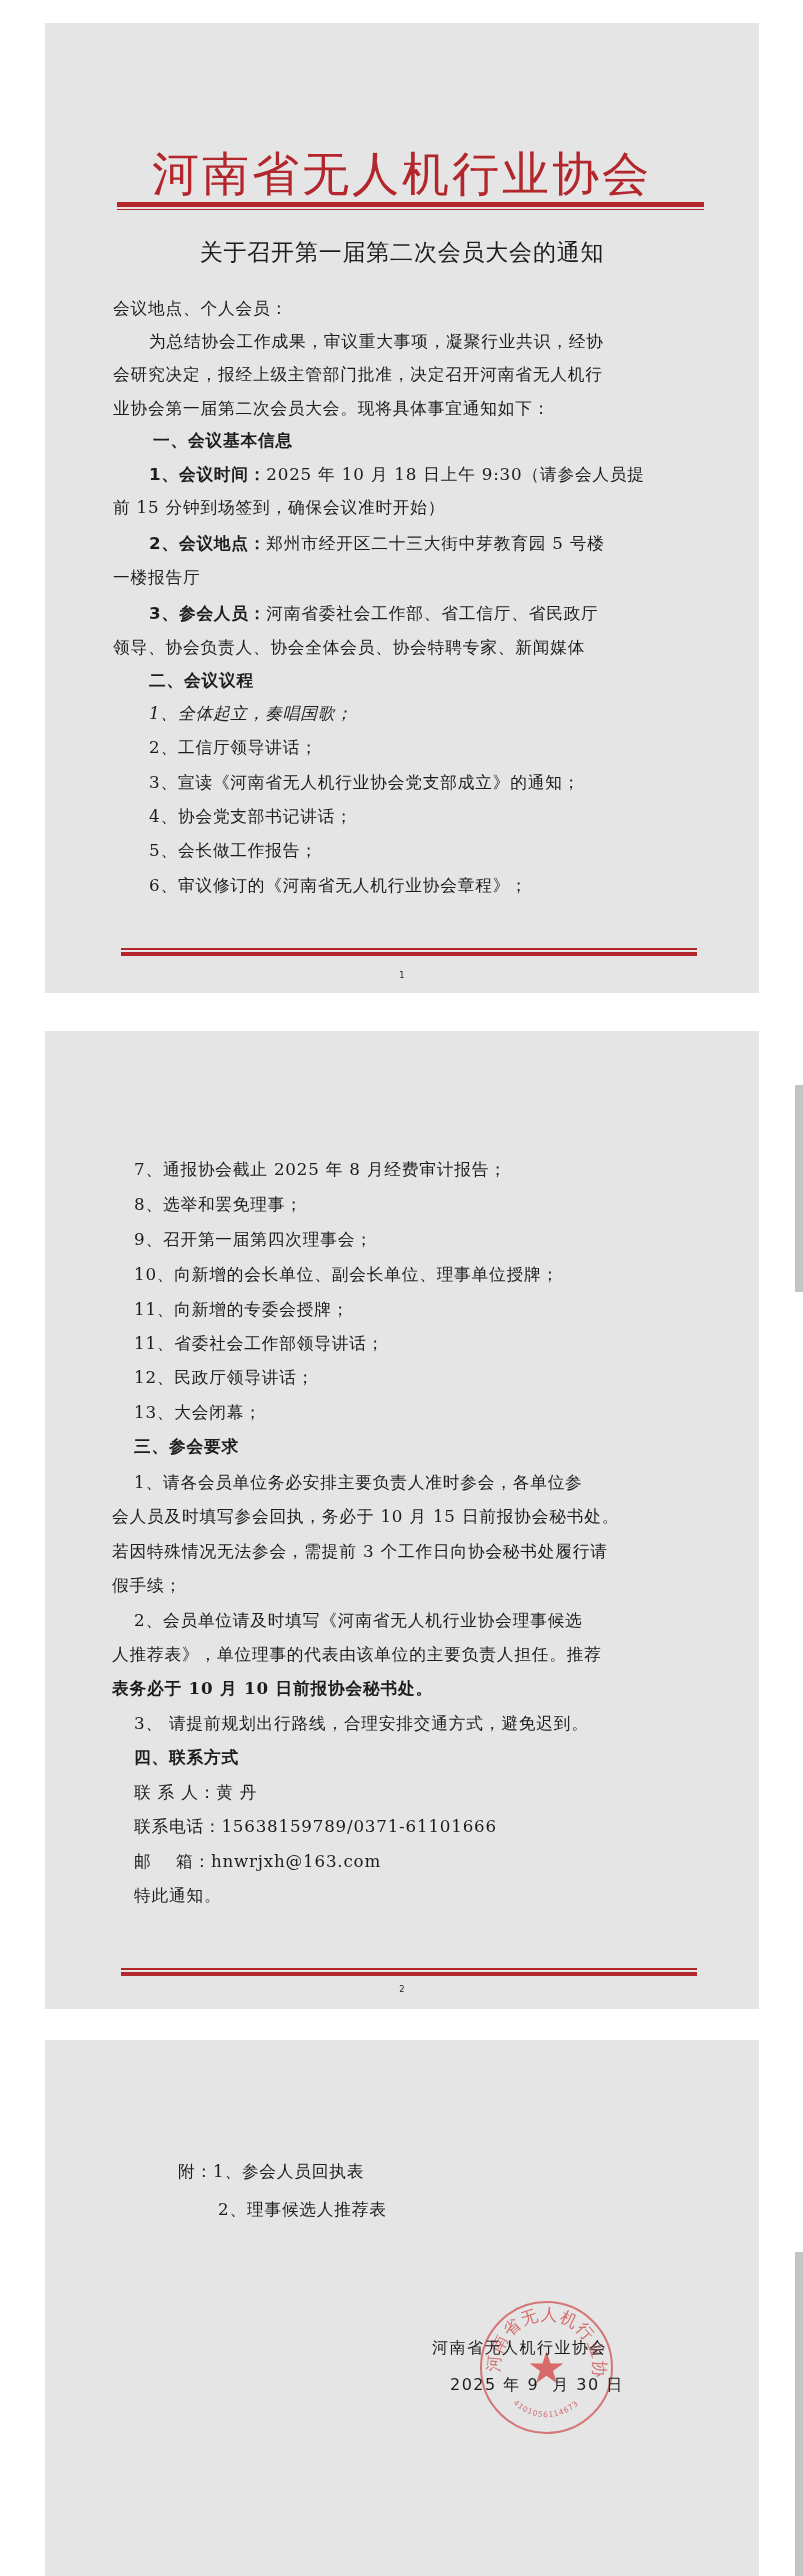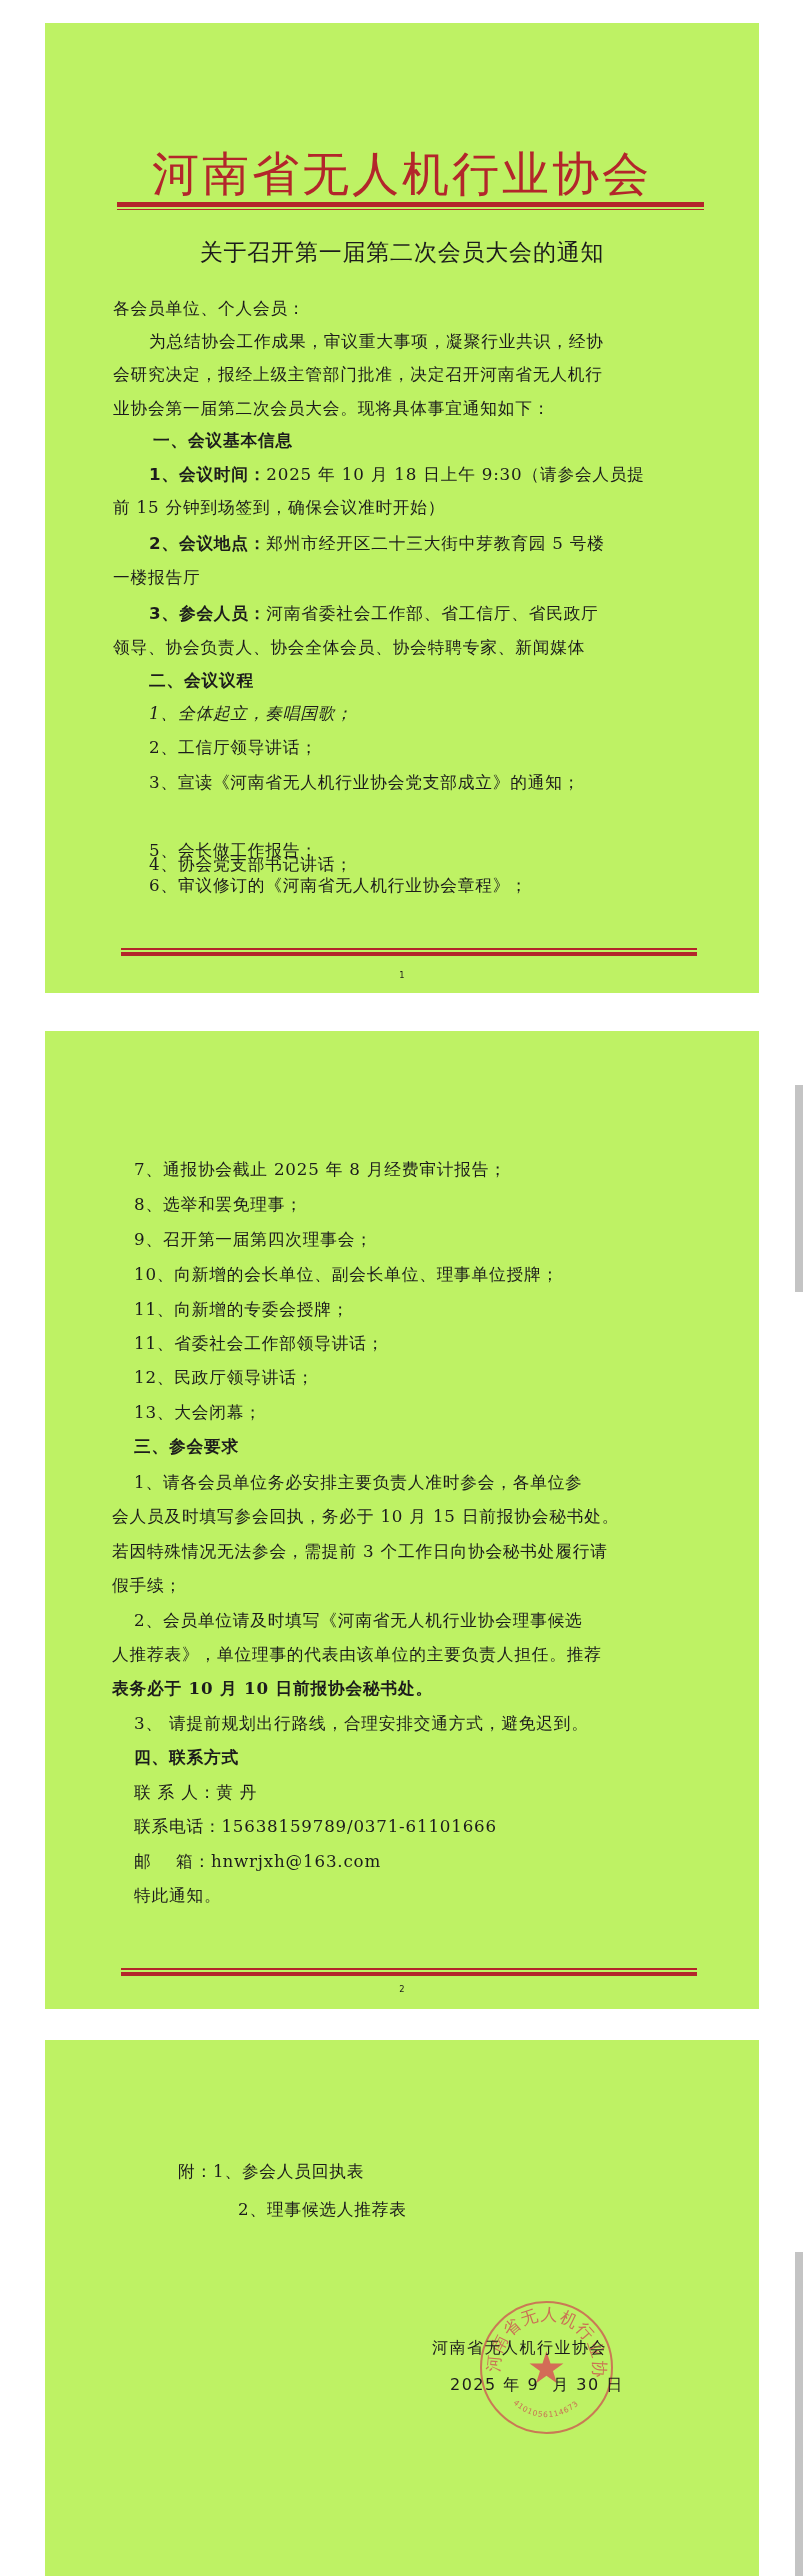--- a/index.html
+++ b/index.html
@@ -4,21 +4,21 @@
 <style>
   html, body { margin: 0; padding: 0; }
   body {
     width: 803px; height: 2576px; position: relative; overflow: hidden;
     background: #ffffff;
     font-family: "DejaVu Serif", "Liberation Serif", serif;
     color: #1c1c1c;
   }
   .page {
     position: absolute; left: 45px; width: 714px;
-    background: #bef264;
+    background: #e5e5e5;
   }
   .line {
     position: absolute; white-space: nowrap; font-size: 16.7px; line-height: 23px;
     letter-spacing: 0.8px;
   }
   .bold { font-weight: bold; font-family: "DejaVu Sans", "Liberation Sans", sans-serif; }
   .red-title {
     position: absolute; left: 0; width: 714px; text-align: center;
     color: #b3262b; font-size: 47px; letter-spacing: 3px;
     font-family: "DejaVu Serif", "Liberation Serif", serif;
@@ -60,21 +60,21 @@
 <body>
 
 <div class="page" style="top:23px; height:970px;">
   <div class="red-title" style="top:120px;">河南省无人机行业协会</div>
   <div class="rule top" style="top:179px; left:72px; width:587px;">
     <div class="thick"></div>
       <div class="thin"></div>
   </div>
   <div class="subtitle" style="top:214px;">关于召开第一届第二次会员大会的通知</div>
 
-  <div class="line" style="left:68px; top:274px;">各会员单位、个人会员：</div>
+  <div class="line" style="left:68px; top:274px;">会议地点、个人会员：</div>
   <div class="line" style="left:104px; top:307px;">为总结协会工作成果，审议重大事项，凝聚行业共识，经协</div>
   <div class="line" style="left:68px; top:374px;">业协会第一届第二次会员大会。现将具体事宜通知如下：</div>
   <div class="line" style="left:68px; top:340px;">会研究决定，报经上级主管部门批准，决定召开河南省无人机行</div>
 
   <div class="line bold" style="left:108px; top:406px;">一、会议基本信息</div>
 
   <div class="line" style="left:104px; top:440px;">
     <span class="bold">1、会议时间：</span><span>2025 年 10 月 18 日上午 9:30（请参会人员提</span>
   </div>
   <div class="line" style="left:68px; top:473px;">前 15 分钟到场签到，确保会议准时开始）</div>
@@ -86,21 +86,21 @@
 
   <div class="line" style="left:104px; top:579px;">
     <span class="bold">3、参会人员：</span><span>河南省委社会工作部、省工信厅、省民政厅</span>
   </div>
   <div class="line" style="left:68px; top:613px;">领导、协会负责人、协会全体会员、协会特聘专家、新闻媒体</div>
 
   <div class="line bold" style="left:104px; top:646px;">二、会议议程</div>
   <div class="line" style="left:104px; top:679px;font-style:italic;">1、全体起立，奏唱国歌；</div>
   <div class="line" style="left:104px; top:713px;">2、工信厅领导讲话；</div>
   <div class="line" style="left:104px; top:748px;">3、宣读《河南省无人机行业协会党支部成立》的通知；</div>
-  <div class="line" style="left:104px; top:782px;margin-top:48px;">4、协会党支部书记讲话；</div>
+  <div class="line" style="left:104px; top:782px;">4、协会党支部书记讲话；</div>
   <div class="line" style="left:104px; top:816px;">5、会长做工作报告；</div>
   <div class="line" style="left:104px; top:851px;">6、审议修订的《河南省无人机行业协会章程》；</div>
 
   <div class="rule bottom" style="top:925px;">
     <div class="thin"></div>
       <div class="thick"></div>
   </div>
   <div class="pagenum" style="top:947px;">1</div>
 </div>
 
@@ -133,21 +133,21 @@
 
   <div class="rule bottom" style="top:937px;">
     <div class="thin"></div>
       <div class="thick"></div>
   </div>
   <div class="pagenum" style="top:953px;">2</div>
 </div>
 
 <div class="page" style="top:2040px; height:536px;">
   <div class="line" style="left:133px; top:120px;">附：1、参会人员回执表</div>
-  <div class="line" style="left:173px; top:158px;margin-left:20px;">2、理事候选人推荐表</div>
+  <div class="line" style="left:173px; top:158px;">2、理事候选人推荐表</div>
 
   <div class="stamp" style="left:435px; top:261px;">
     <svg class="stamp-arc" viewBox="0 0 170 170">
       <defs>
         <path id="arcTop" d="M 25 100 A 62 62 0 1 1 145 100"></path>
         <path id="arcBot" d="M 35 125 A 62 62 0 0 0 135 125"></path>
       </defs>
       <text font-size="22" fill="rgba(205,80,80,0.8)" font-family="DejaVu Sans, sans-serif" letter-spacing="2">
         <textPath href="#arcTop" startOffset="4%">河南省无人机行业协会</textPath>
       </text>

